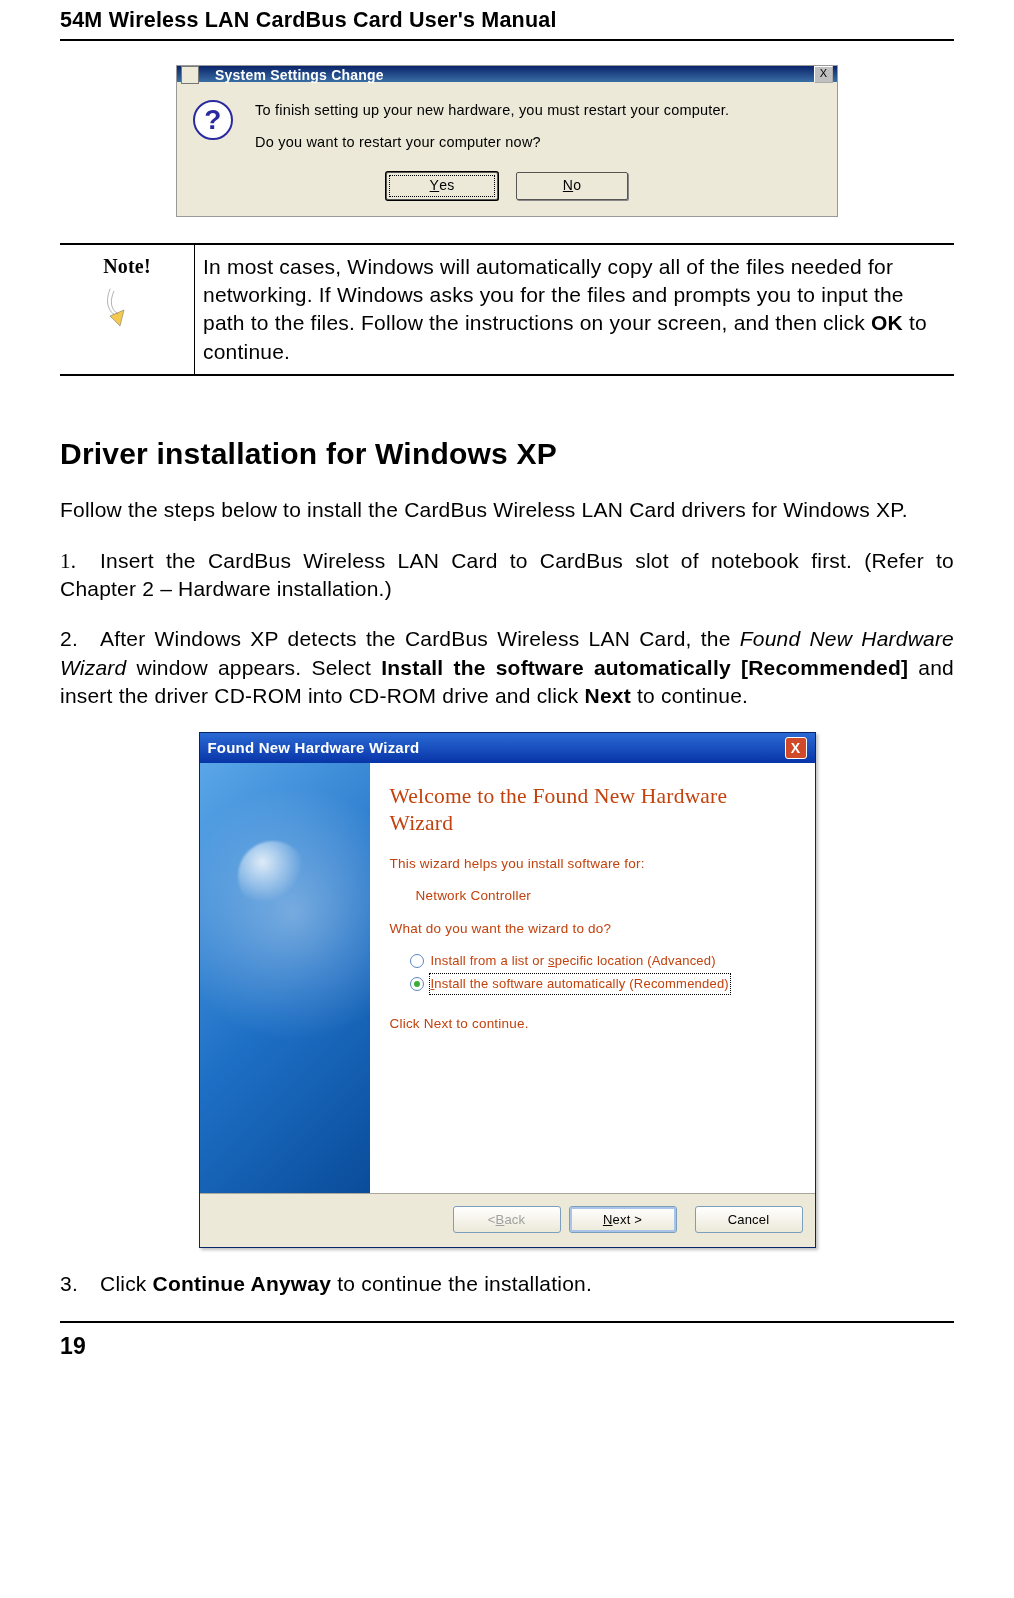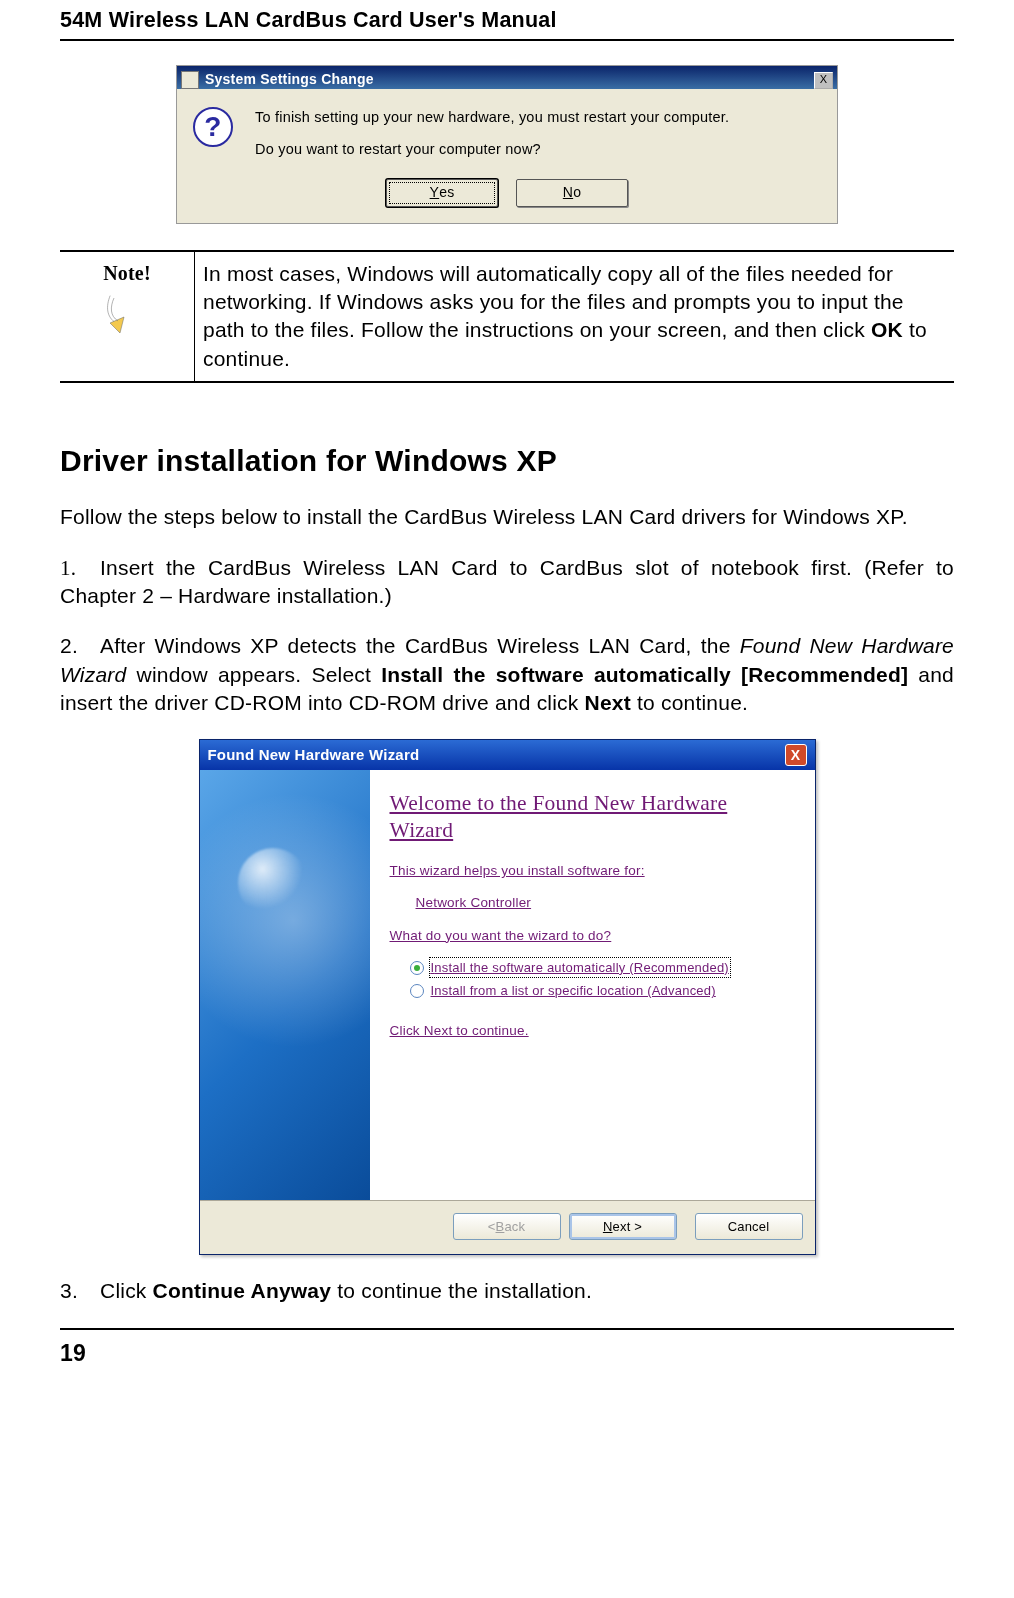--- a/index.html
+++ b/index.html
@@ -10,21 +10,21 @@
     font-size:21px;
     line-height:1.35;
     letter-spacing:0.01em;
   }
   .page {padding:0 60px 0 60px;}
   .hdr {font-weight:bold; font-size:21.5px; padding-top:6px;}
   hr.hdrule {border:none;border-top:2.5px solid #000;margin:4px 0 24px 0;}
   hr.ftrule {border:none;border-top:2.5px solid #000;margin:16px 0 8px 0;}
 
   .dlg-img {display:block;margin:0 auto 26px auto;background:#ece9d8;border:1px solid #999;width:660px;}
-  .titlebar1{background:linear-gradient(#0a246a,#3a6ea5);height:23px;display:flex;align-items:flex-end;padding:0 4px;}
+  .titlebar1{background:linear-gradient(#0a246a,#3a6ea5);height:16px;display:flex;align-items:flex-start;padding:0 4px;gap:10px;}
   .titlebar1 .ticon{width:16px;height:16px;background:#ece9d8;border:1px solid #777;margin-right:6px;}
   .titlebar1 .ttxt{color:#fff;font-size:14px;font-weight:bold;flex:1;}
   .titlebar1 .tx{width:17px;height:15px;background:#c0c0c0;border:1px outset #fff;font-size:11px;text-align:center;line-height:13px;}
   .dlg1-body{display:flex;padding:18px 16px 8px 16px;}
   .qicon{width:36px;height:36px;border-radius:50%;border:2px solid #2a2aa0;display:flex;align-items:center;justify-content:center;color:#2a2aa0;font-size:28px;font-weight:bold;margin-right:22px;flex:0 0 auto;background:#fff;}
   .dlg1-body .msg{font-size:14.5px;line-height:1.5;}
   .dlg1-btns{display:flex;justify-content:center;gap:18px;padding:10px 0 16px 0;}
   .btnclassic{font-size:14px;min-width:90px;height:26px;background:#ece9d8;border:1px solid #555;border-radius:2px;padding:0 10px;display:flex;align-items:center;justify-content:center;box-shadow:1px 1px 0 #888;}
   .btnclassic.fc{outline:1px dotted #000;outline-offset:-4px;box-shadow:0 0 0 1px #000,1px 1px 0 #888;}
   .u{text-decoration:underline;}
@@ -47,21 +47,21 @@
   .wiz-title{height:30px;background:linear-gradient(#2b6bd4,#0734a8);display:flex;align-items:center;padding:0 8px;}
   .wiz-title .ttxt{color:#fff;font-weight:bold;font-size:15px;flex:1;}
   .wiz-title .wx{width:20px;height:20px;border-radius:3px;background:#d04a2a;color:#fff;display:flex;align-items:center;justify-content:center;font-size:14px;font-weight:bold;border:1px solid #fff;}
   .wiz-body{display:flex;}
   .wiz-side{width:170px;background:
     radial-gradient(circle at 55% 35%, rgba(255,255,255,0.35), rgba(255,255,255,0) 43%),
     linear-gradient(135deg,#5aa6e8 0%, #1d6fc5 55%, #0a4c9a 100%);
     min-height:430px;position:relative;}
   
   .wiz-side::before{content:"";position:absolute;top:78px;left:38px;width:70px;height:70px;border-radius:50%;background:radial-gradient(circle at 35% 30%, rgba(255,255,255,0.8), rgba(255,255,255,0) 60%);filter:blur(1px);}
-  .wiz-main{flex:1;background:#fff;padding:20px 20px 12px 20px;font-size:13.5px;color:#701a75;text-decoration:underline;}
+  .wiz-main{flex:1;background:#fff;padding:20px 20px 12px 20px;font-size:13.5px;color:#c2410c;}
   .wiz-main .h{font-family:Georgia,'Times New Roman',serif;font-size:21.5px;margin-bottom:18px;line-height:1.25;}
   .field{margin:14px 0;}
   .cd-row{display:flex;align-items:flex-start;gap:14px;margin:20px 0;}
   .cd-icon{width:40px;height:40px;border-radius:50%;background:radial-gradient(circle at 35% 30%, #fff 0%, #cfcfcf 35%, #8a8a8a 70%, #555 100%);border:1px solid #777;flex:0 0 auto;}
   .radio-opt{display:flex;align-items:center;gap:7px;margin:6px 0 6px 20px;font-size:13px;}
   .radio{width:12px;height:12px;border-radius:50%;border:1px solid #5b86c0;display:flex;align-items:center;justify-content:center;background:#fff;}
   .radio .dot{width:6px;height:6px;border-radius:50%;background:#3aae3a;}
   .opt-lbl.sel{outline:1px dotted #000;outline-offset:1px;}
   .wiz-foot{border-top:1px solid #aca899;padding:12px 12px 14px 0;display:flex;justify-content:flex-end;gap:8px;background:#ece9d8;}
   .xpb{font-size:13px;height:25px;min-width:82px;padding:0 12px;border:1px solid #7b9ebd;border-radius:3px;background:linear-gradient(#fff,#ece9d8);display:flex;align-items:center;justify-content:center;}
@@ -142,28 +142,28 @@
       <span class="wx">X</span>
     </div>
     <div class="wiz-body">
       <div class="wiz-side"></div>
       <div class="wiz-main">
         <div class="h">Welcome to the Found New Hardware Wizard</div>
         <div class="field">This wizard helps you install software for:</div>
         <div class="field" style="margin-left:26px;">Network Controller</div>
         <div class="field">What do you want the wizard to do?</div>
         <div class="radio-opt">
+          <span class="radio"></span>
+          <span class="opt-lbl"><span>Install from a list or </span><span class="u">s</span><span>pecific location (Advanced)</span></span>
+        </div>
+        <div class="radio-opt">
           <span class="radio">
               <span class="dot"></span>
             </span>
           <span class="opt-lbl sel"><span></span><span class="u">I</span><span>nstall the software automatically (Recommended)</span></span>
-        </div>
-        <div class="radio-opt">
-          <span class="radio"></span>
-          <span class="opt-lbl"><span>Install from a list or </span><span class="u">s</span><span>pecific location (Advanced)</span></span>
         </div>
         <div class="field" style="margin-top:22px;">Click Next to continue.</div>
       </div>
     </div>
     <div class="wiz-foot">
       <div class="xpb dis">
           <span>&lt; </span>
           <span class="u">B</span>
           <span>ack</span>
         </div>

